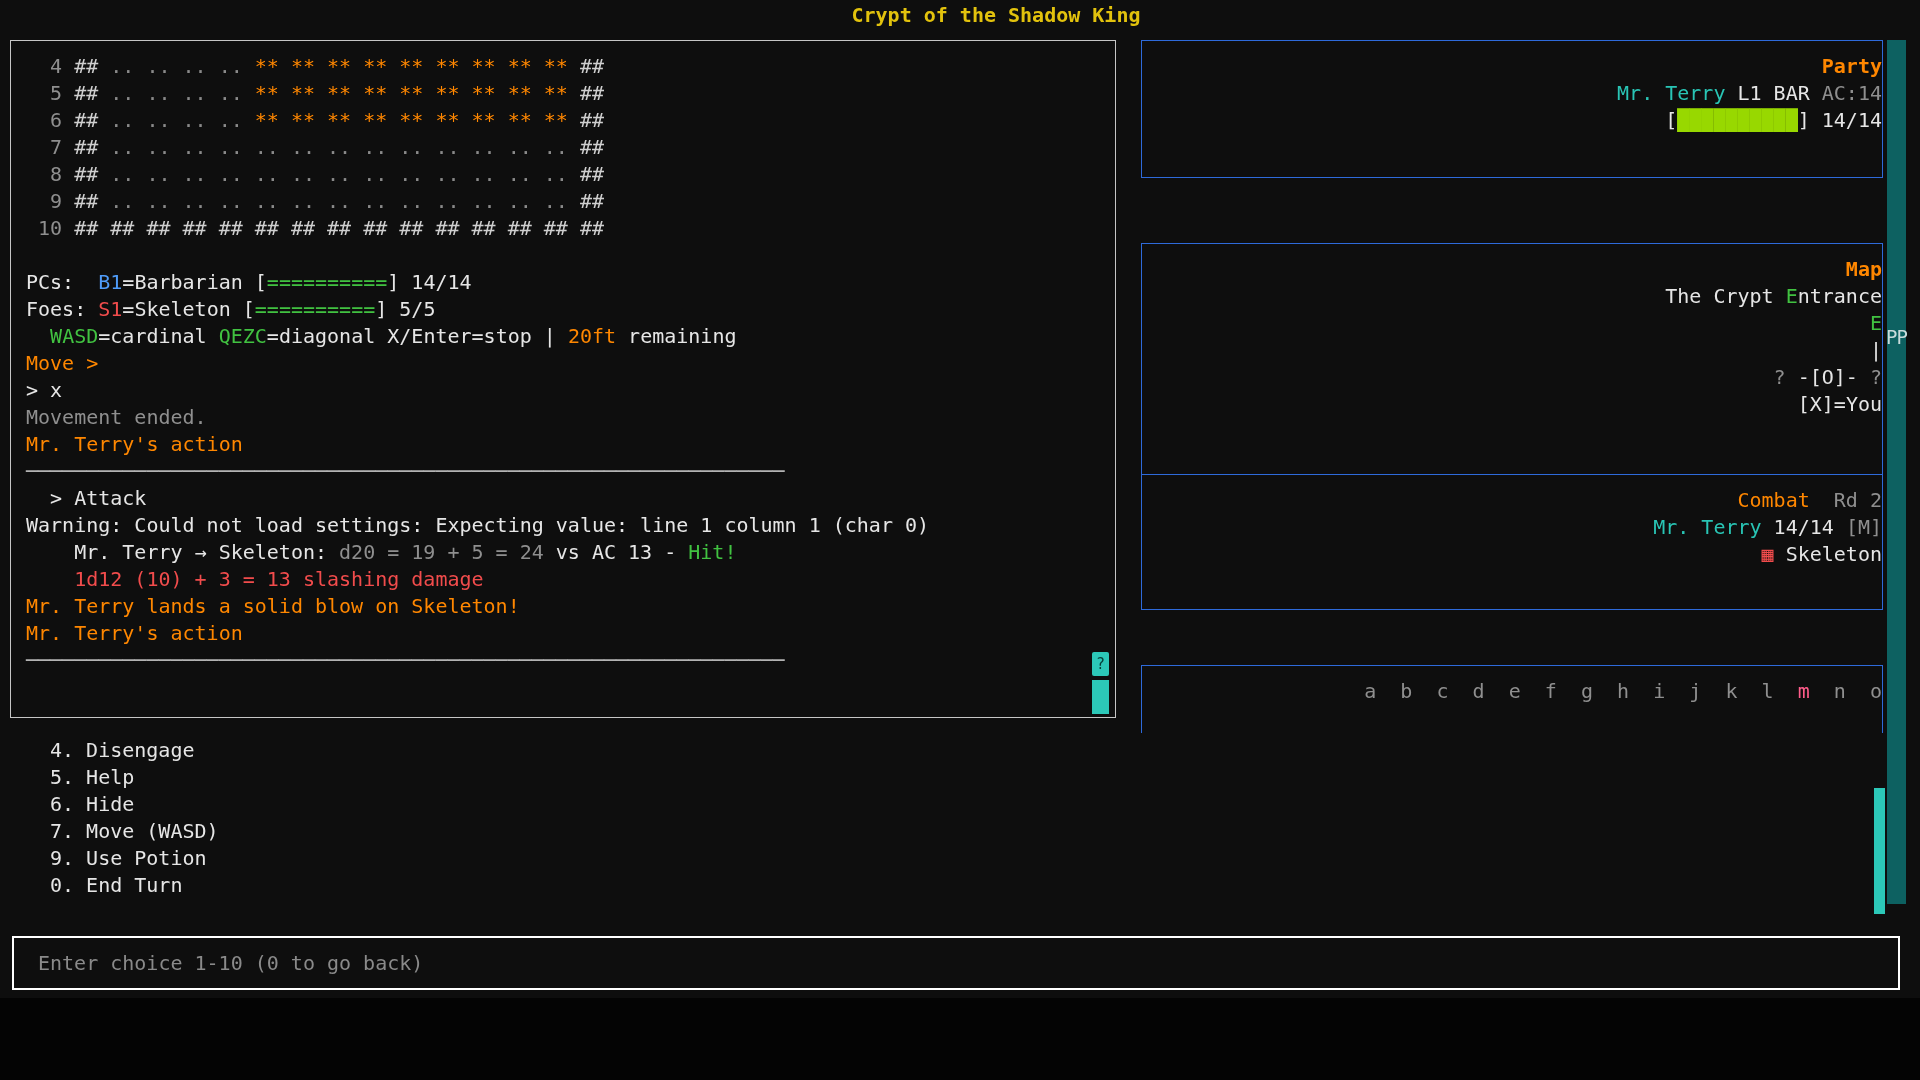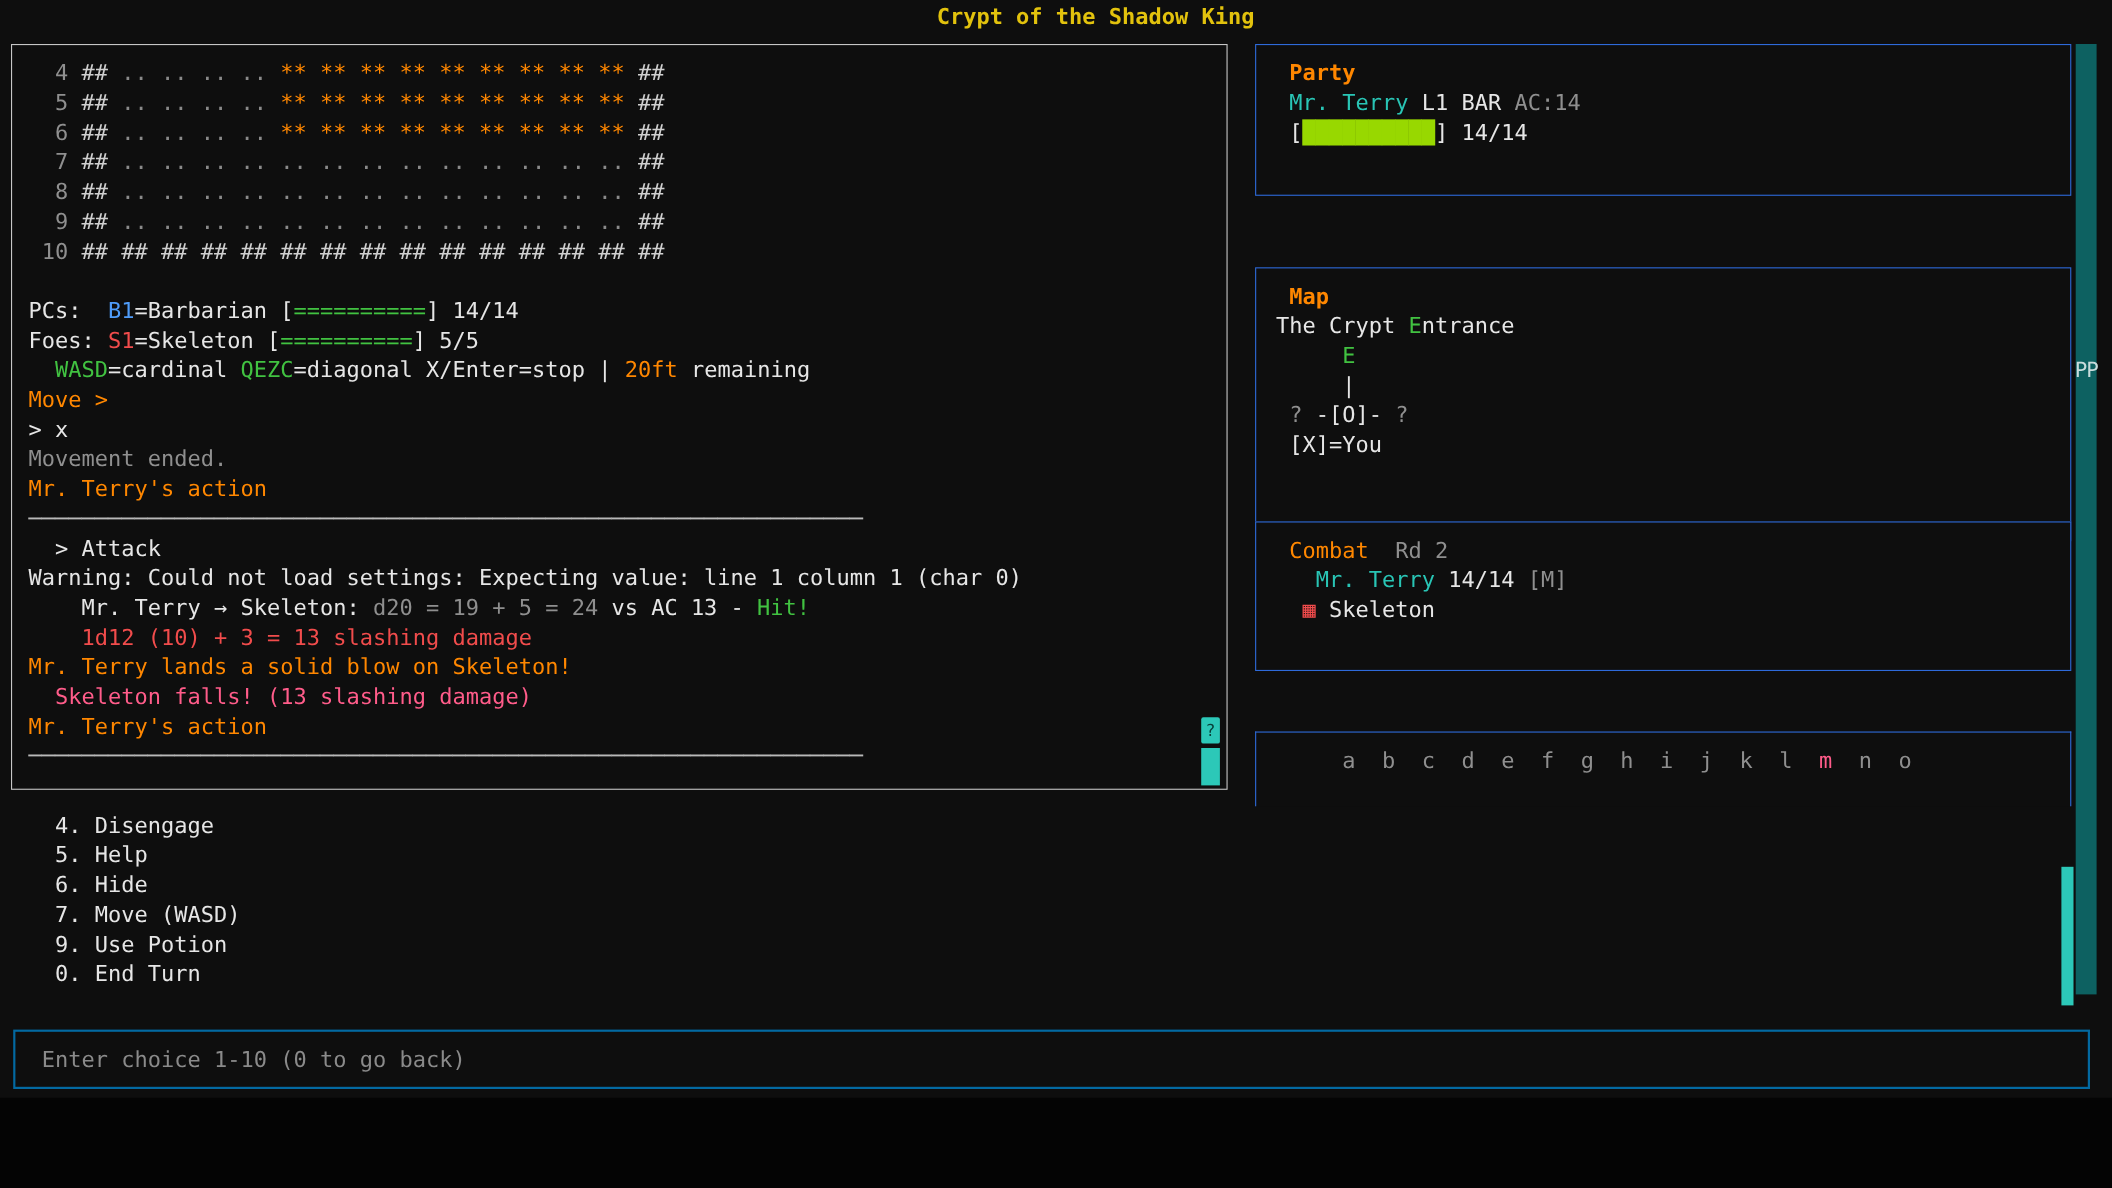--- a/index.html
+++ b/index.html
@@ -25,30 +25,30 @@
 
   .title-bar{position:absolute;top:2px;left:0;width:100%;height:28px;text-align:center;
     font-weight:bold;color:#e2c20d;margin-left:36px;}
 
   .log-panel{position:absolute;left:10px;top:40px;width:1106px;height:678px;
     border:1px solid #c6c6c6;box-sizing:border-box;background:#0e0e0e;}
   .log-body{padding:12px 0 0 15px;}
 
   .panel{position:absolute;left:1141px;width:742px;border:1px solid #2e6ada;
     box-sizing:border-box;background:#0e0e0e;}
-  .panel-body{padding:12px 0 0 18px;}
+  .panel-body{padding:12px 0 0 18px;text-align:right;}
   .panel-party{top:40px;height:138px;}
   .panel-map{top:227px;height:249px;margin-top:16px;}
   .panel-combat{top:474px;height:136px;}
   .panel-battle{top:665px;height:68px;border-bottom:none;overflow:hidden;}
 
   .menu{position:absolute;left:0;top:737px;width:1860px;padding-left:50px;}
 
   .choice-input{position:absolute;left:12px;top:936px;width:1888px;height:54px;
-    box-sizing:border-box;background:#0e0e0e;border:2px solid #0369a1;
+    box-sizing:border-box;background:#0e0e0e;border:2px solid #ffffff;
     color:#e6e6e6;font:inherit;padding:0 24px;outline:none;}
   .choice-input::placeholder{color:#8a8a8a;}
 
   .bottom-strip{position:absolute;left:0;top:998px;width:100%;height:82px;background:#040404;}
   .footer{position:absolute;left:25px;top:1112px;height:27px;white-space:pre;}
   .footer .lbl{color:#e6e6e6;margin-left:10px;}
 
   .sb-main{position:absolute;left:1887px;top:40px;width:19px;height:864px;background:#0d6161;}
   .pp-ind{position:absolute;left:1886px;top:324px;width:21px;text-align:center;
     font-size:19px;color:#c9dcdc;letter-spacing:-1px;}
@@ -78,21 +78,20 @@
       <div class="tline"><span class="c-orange">Move &gt;</span></div>
       <div class="tline"><span class="c-fg">&gt; x</span></div>
       <div class="tline"><span class="c-dim">Movement ended.</span></div>
       <div class="tline"><span class="c-orange">Mr. Terry's action</span></div>
       <div class="tline"><span class="c-sep">───────────────────────────────────────────────────────────────</span></div>
       <div class="tline"><span class="c-fg">  &gt; Attack</span></div>
       <div class="tline"><span class="c-fg">Warning: Could not load settings: Expecting value: line 1 column 1 (char 0)</span></div>
       <div class="tline"><span class="c-fg">    Mr. Terry → Skeleton: </span><span class="c-dim">d20 = 19 + 5 = 24</span><span class="c-fg"> vs AC 13 - </span><span class="c-green">Hit!</span></div>
       <div class="tline"><span class="c-red">    1d12 (10) + 3 = 13 slashing damage</span></div>
       <div class="tline"><span class="c-orange">Mr. Terry lands a solid blow on Skeleton!</span></div>
-      <div class="tline"><span class="c-pink">  Skeleton falls! (13 slashing damage)</span></div>
       <div class="tline"><span class="c-orange">Mr. Terry's action</span></div>
       <div class="tline"><span class="c-sep">───────────────────────────────────────────────────────────────</span></div>
     </div>
 </div>
 <div class="log-help">?</div>
 <div class="sb-log"></div>
 
 <div class="panel panel-party">
   <div class="panel-body">
       <div class="tline"><span class="c-orange" style="font-weight: bold;"> Party</span></div>

